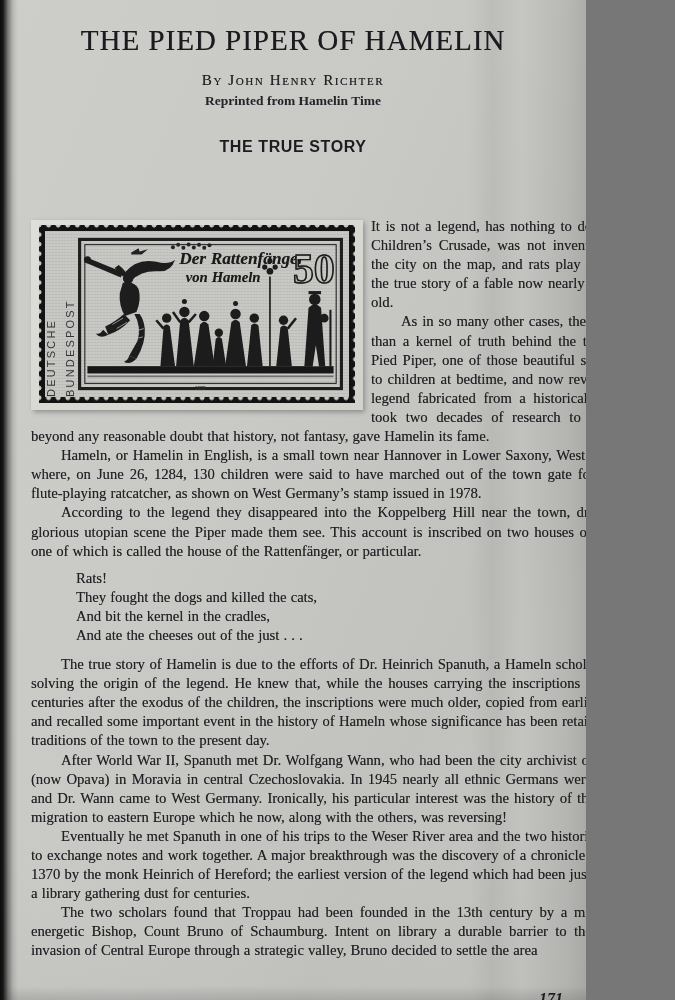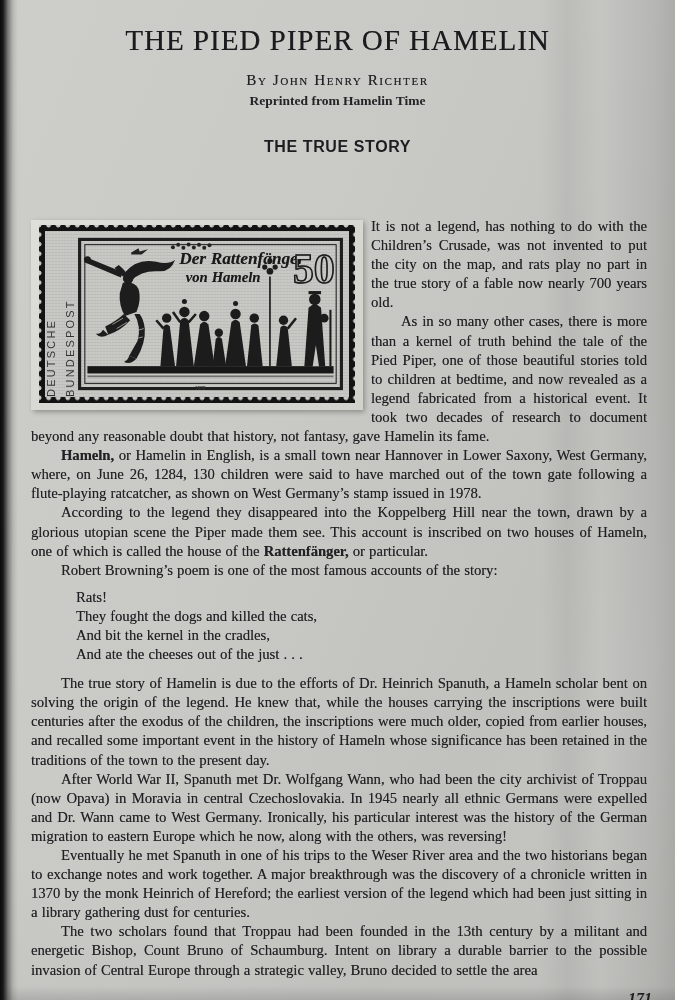--- a/index.html
+++ b/index.html
@@ -1,18 +1,18 @@
 <!DOCTYPE html>
 <html><head>
 <meta charset="utf-8">
 <style>
   html,body{margin:0;padding:0;background:#777;}
   .photo{
     position:relative;
-    width:675px;height:1000px;
+    width:586px;height:1000px;
     overflow:hidden;
     background:linear-gradient(113deg,#cdcec9 0%,#c9cac6 40%,#c1c2be 72%,#c7c8c4 100%);
     font-family:"Liberation Serif",serif;
     color:#212125;
   }
   .photo::after{
     content:"";position:absolute;inset:0;pointer-events:none;
     background:
       linear-gradient(90deg,rgba(0,0,0,0) 0 80%,rgba(0,0,0,.05) 84%,rgba(0,0,0,0) 89%,rgba(0,0,0,.07) 97%,rgba(0,0,0,.12) 100%),
       linear-gradient(0deg,rgba(0,0,0,.12) 0,rgba(0,0,0,0) 14px),
@@ -37,21 +37,21 @@
     font-size:16px;letter-spacing:.6px;color:#1d1d21;
   }
   .body-text{
     position:relative;z-index:2;
     width:616px;margin:61px 0 0 31px;
     font-size:14.6px;line-height:19.1px;text-align:justify;
     word-spacing:.5px;text-shadow:.2px .2px .3px rgba(0,0,0,.45);
   }
   .body-text p{margin:0;text-indent:30px;}
   .body-text p.noindent{text-indent:0;}
-  b{font-weight:bold;margin-top:32px;}
+  b{font-weight:normal;margin-top:32px;}
   .poem{margin:8px 0 10px 45px;text-align:left;}
   .poem div{line-height:19.1px;}
   
   .stamp-wrap{float:left;width:332px;margin:3px 8px 4px 0;}
   .stamp-mat{
     background:linear-gradient(145deg,#dededa,#d2d2cd);
     padding:5px 8px 7px;box-shadow:1.5px 2px 5px rgba(0,0,0,.3);
   }
   .stamp-perf{
     height:178px;
@@ -183,21 +183,20 @@
             </div>
           </div>
         </div>
       </div>
     </figure>
 
     <p class="noindent">It is not a legend, has nothing to do with the Children’s Crusade, was not invented to put the city on the map, and rats play no part in the true story of a fable now nearly 700 years old.</p>
     <p>As in so many other cases, there is more than a kernel of truth behind the tale of the Pied Piper, one of those beautiful stories told to children at bedtime, and now revealed as a legend fabricated from a historical event. It took two decades of research to document beyond any reasonable doubt that history, not fantasy, gave Hamelin its fame.</p>
     <p><b>Hameln,</b><span> or Hamelin in English, is a small town near Hannover in Lower Saxony, West Germany, where, on June 26, 1284, 130 children were said to have marched out of the town gate following a flute-playing ratcatcher, as shown on West Germany’s stamp issued in 1978.</span></p>
     <p><span>According to the legend they disappeared into the Koppelberg Hill near the town, drawn by a glorious utopian scene the Piper made them see. This account is inscribed on two houses of Hameln, one of which is called the house of the </span><b>Rattenfänger,</b><span> or particular.</span></p>
-    <p>Robert Browning’s poem is one of the most famous accounts of the story:</p>
 
     <div class="poem">
       <div>Rats!</div>
       <div>They fought the dogs and killed the cats,</div>
       <div>And bit the kernel in the cradles,</div>
       <div>And ate the cheeses out of the just . . .</div>
     </div>
 
     <p>The true story of Hamelin is due to the efforts of Dr. Heinrich Spanuth, a Hameln scholar bent on solving the origin of the legend. He knew that, while the houses carrying the inscriptions were built centuries after the exodus of the children, the inscriptions were much older, copied from earlier houses, and recalled some important event in the history of Hameln whose significance has been retained in the traditions of the town to the present day.</p>
     <p>After World War II, Spanuth met Dr. Wolfgang Wann, who had been the city archivist of Troppau (now Opava) in Moravia in central Czechoslovakia. In 1945 nearly all ethnic Germans were expelled and Dr. Wann came to West Germany. Ironically, his particular interest was the history of the German migration to eastern Europe which he now, along with the others, was reversing!</p>

